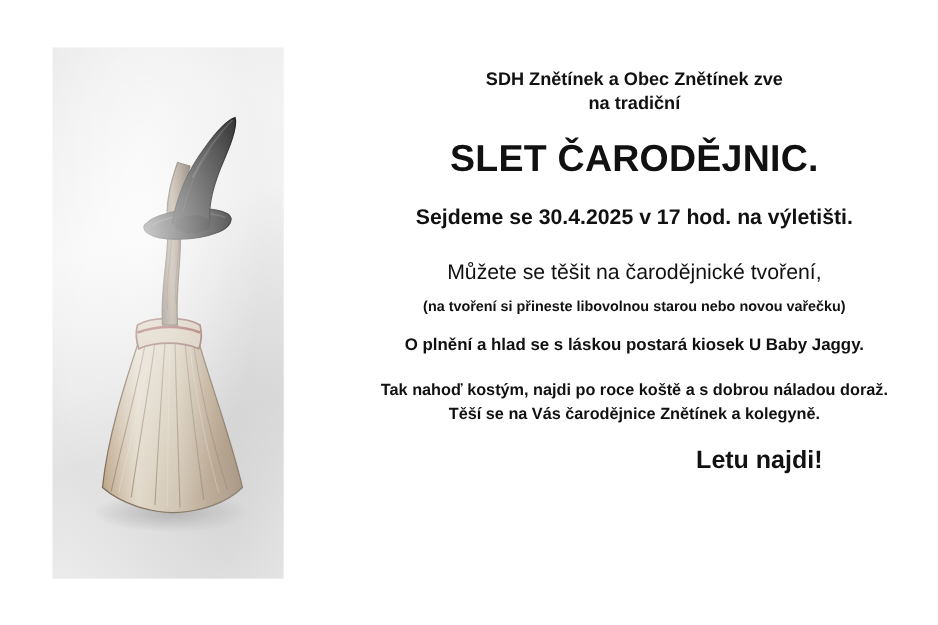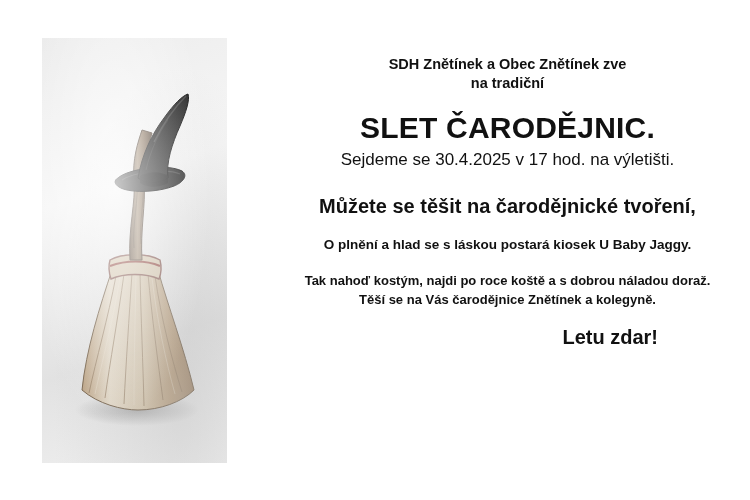--- a/index.html
+++ b/index.html
@@ -77,29 +77,29 @@
   }
   .title {
     font-size: 30px;
     font-weight: bold;
     letter-spacing: 0.2px;
     margin-top: 18px;
     line-height: 1.1;
   }
   .meet {
     font-size: 17px;
-    font-weight: normal;
-    margin-top: 6px;
+    font-weight: bold;
+    margin-top: 20px;
   }
   .body-block {
     margin-top: 22px;
   }
   .body-line {
-    font-size: 20px;
-    font-weight: bold;
+    font-size: 17px;
+    font-weight: normal;
     line-height: 1.45;
   }
   .note {
     font-size: 11.5px;
     font-weight: bold;
     margin-top: 9px;
   }
   .kiosk {
     font-size: 13.5px;
     font-weight: bold;
@@ -201,24 +201,25 @@
     </div>
 
     <div class="title">SLET ČARODĚJNIC.</div>
 
     <div class="meet">Sejdeme se 30.4.2025 v 17 hod. na výletišti.</div>
 
     <div class="body-block">
       <div class="body-line">Můžete se těšit na čarodějnické tvoření,</div>
     </div>
 
+    <div class="note">(na tvoření si přineste libovolnou starou nebo novou vařečku)</div>
 
     <div class="kiosk">O plnění a hlad se s láskou postará kiosek U Baby Jaggy.</div>
 
     <div class="closing-block">
       <div class="closing-line">Tak nahoď kostým, najdi po roce koště a s dobrou náladou doraž.</div>
       <div class="closing-line">Těší se na Vás čarodějnice Znětínek a kolegyně.</div>
     </div>
 
-    <div class="signoff">Letu zdar!</div>
+    <div class="signoff">Letu najdi!</div>
 
   </div>
 </div>
 
 </body></html>

